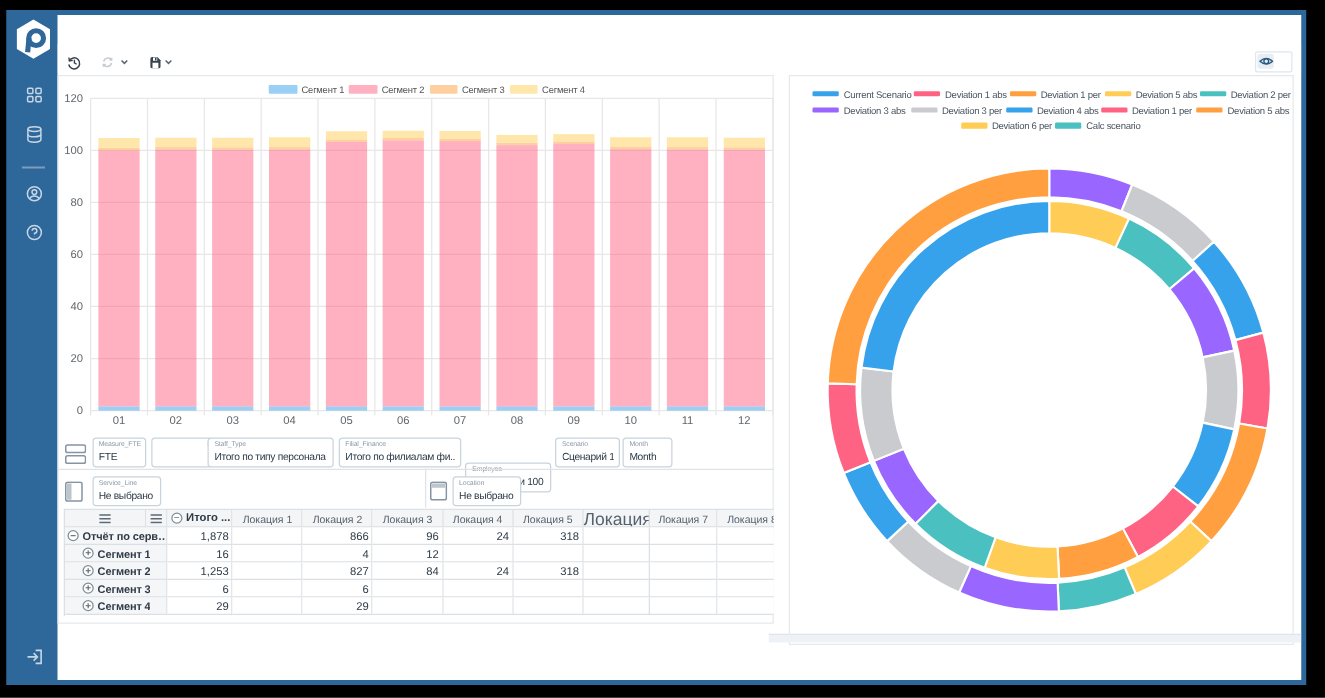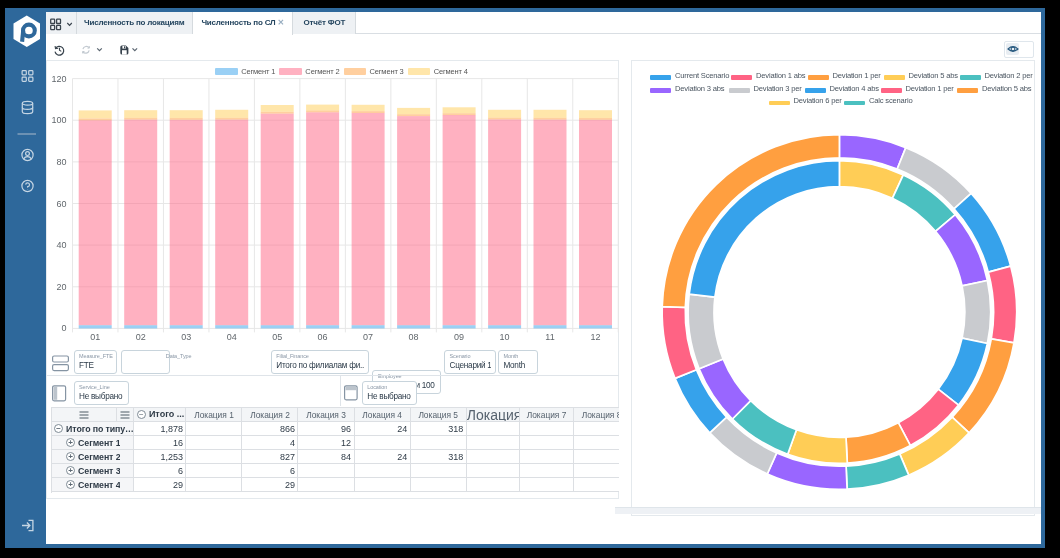--- a/index.html
+++ b/index.html
@@ -12,21 +12,21 @@
 #toolbar{position:absolute;left:0;top:23px;width:995px;height:24px;background:#fff}
 
 #lpanel{position:absolute;left:0;top:47.5px;width:573px;height:439.5px;border:1px solid #e4e9ed;background:#fff}
 #rpanel{position:absolute;left:584.6px;top:47.5px;width:404.5px;height:456px;border:1px solid #e4e9ed;background:#fff}
 
 #blegend{position:absolute;left:10px;top:54.5px;width:573px;display:flex;justify-content:center;align-items:center}
 #blegend .it{display:flex;align-items:center;margin:0 1px}
 #blegend .sw{width:22.5px;height:7px;border-radius:1px;margin-right:3.5px}
 #blegend .lb{font-size:7.5px;letter-spacing:-0.15px;color:#555;margin-right:2px}
 
-.dleg{position:absolute;display:flex;align-items:flex-end}
+.dleg{position:absolute;display:flex;align-items:center}
 .dleg .sw{width:21px;height:4.5px;border-radius:1px;margin-right:4px}
 .dleg .lb{font-size:7.6px;letter-spacing:-0.2px;color:#4a5560;white-space:nowrap}
 .chip{position:absolute;background:#fff;border:1px solid #c8d4dc;border-radius:3px;height:24px;padding:2px 3.5px 0 4.5px;white-space:nowrap}
 .chip .cl{font-size:5.5px;letter-spacing:-0.1px;color:#8a97a6;line-height:7px}
 .chip .cv{font-size:8.2px;letter-spacing:-0.25px;color:#2b3a48;line-height:12px;overflow:hidden}
 
 #tbl{position:absolute;left:5.1px;top:394.5px;width:567.5px;height:86px;overflow:hidden;font-size:9px;color:#2f3b47}
 .tr{position:absolute;left:0;width:640px;display:flex}
 .td{border-right:1px solid #dcdfe3;border-bottom:1px solid #dcdfe3;height:100%;overflow:hidden}
 .hd{background:#f3f5f7;color:#56626e;text-align:center}
@@ -74,35 +74,20 @@
      </g>
 
      <g transform="translate(16.5,511.5)" stroke="#c6d6e4" stroke-width="1.3">
        <path d="M0.5 6 H8.2 M5.4 3 L8.4 6 L5.4 9"></path>
        <path d="M7 0.8 H11.4 V11.2 H7"></path>
      </g>
    </g>
   </svg>
   <div id="content">
 
-    <div id="tabbar">
-      <div class="tab" style="left:0;width:30.5px;background:#eef1f4"></div>
-      <svg width="28" height="22" style="position:absolute;left:2px;top:0">
-        <g fill="none" stroke="#3a444e" stroke-width="1.3">
-          <rect x="2.7" y="7.2" width="3.9" height="4.3" rx="0.6"></rect>
-            <rect x="8.6" y="7.2" width="3.9" height="4.3" rx="0.6"></rect>
-          <rect x="2.7" y="13.4" width="3.9" height="4.3" rx="0.6"></rect>
-            <rect x="8.6" y="13.4" width="3.9" height="4.3" rx="0.6"></rect>
-        </g>
-        <path d="M19.3 11 l2.25 2.3 l2.25 -2.3" stroke="#3a444e" stroke-width="1.2" fill="none"></path>
-      </svg>
-      <div class="tab" style="left:30.5px;width:116.5px">Численность по локациям</div>
-      <div class="tab" style="left:147px;width:100.4px;background:#fff;height:23px">Численность по СЛ <span style="color:#97adc1;font-size:8px">✕</span></div>
-      <div class="tab" style="left:247.4px;width:62.9px">Отчёт ФОТ</div>
-    </div>
     <div id="toolbar">
       <svg width="995" height="24" style="position:absolute;left:0;top:0">
         <g transform="translate(8.9,10.6)" stroke="#37424c" stroke-width="1.2" fill="none">
           <path d="M0.6 2.9 A4.4 4.4 0 1 1 0.1 6.0"></path>
           <path d="M0.2 0.4 L0.6 3.1 L3.3 2.7" stroke-width="1.1"></path>
           <path d="M4.6 2.1 V4.7 L6.4 5.8" stroke-width="1.1"></path>
         </g>
         <g transform="translate(36.5,11.2)" stroke="#c3cad1" stroke-width="1.2" fill="none">
           <path d="M6.8 1.7 A3.6 3.6 0 0 0 0.4 3.0 M0.2 5.4 A3.6 3.6 0 0 0 6.7 4.2"></path>
           <path d="M6.9 0 V1.9 H5.0 M0.1 7.2 V5.3 H2.0" stroke-width="1.0"></path>
@@ -246,20 +231,24 @@
  </g>
       </svg>
       <div class="chip" style="left:27.5px;top:338.4px;width:43px;">
         <div class="cl">Measure_FTE</div>
         <div class="cv">FTE</div>
       </div>
       <div class="chip" style="left:74.8px;top:338.4px;width:40.5px;padding-left:44px;">
         <div class="cl">Data_Type</div>
         <div class="cv">Input</div>
       </div>
+      <div class="chip" style="left:120px;top:338.4px;width:100.5px;">
+        <div class="cl">Staff_Type</div>
+        <div class="cv">Итого по типу персонала</div>
+      </div>
       <div class="chip" style="left:224.8px;top:338.4px;width:98px;">
         <div class="cl">Filial_Finance</div>
         <div class="cv">Итого по филиалам фи...</div>
       </div>
       <div class="chip" style="left:326.4px;top:358px;width:69px;">
         <div class="cl">Employee</div>
         <div class="cv">Сотрудники 100</div>
       </div>
       <div class="chip" style="left:398px;top:338.4px;width:51.5px;">
         <div class="cl">Scenario</div>
@@ -312,21 +301,21 @@
           <div class="td hd" style="width:56.1px;font-size:8.4px;line-height:14.5px">Локация 3</div>
           <div class="td hd" style="width:56.1px;font-size:8.4px;line-height:14.5px">Локация 4</div>
           <div class="td hd" style="width:56.1px;font-size:8.4px;line-height:14.5px">Локация 5</div>
           <div class="td hd" style="width:53.3px;font-size:14px;line-height:14.5px">Локация 6</div>
           <div class="td hd" style="width:54px;font-size:8.4px;line-height:14.5px">Локация 7</div>
           <div class="td hd" style="width:56px;font-size:8.4px;line-height:14.5px">Локация 8</div>
         </div>
         <div class="tr" style="top:14.5px;height:14.06px">
           <div class="td lab" style="width:81.8px;padding-left:2px">
             <span class="cir" style="margin-right:3px">−</span>
-            <span style="white-space:nowrap;overflow:hidden">Итого по типу…</span>
+            <span style="white-space:nowrap;overflow:hidden">Отчёт по серв…</span>
           </div>
           <div class="td num" style="width:52.6px;line-height:14.06px">1,878</div>
           <div class="td num" style="width:56px;line-height:14.06px"></div>
           <div class="td num" style="width:56px;line-height:14.06px">866</div>
           <div class="td num" style="width:56.1px;line-height:14.06px">96</div>
           <div class="td num" style="width:56.1px;line-height:14.06px">24</div>
           <div class="td num" style="width:56.1px;line-height:14.06px">318</div>
           <div class="td num" style="width:53.3px;line-height:14.06px"></div>
           <div class="td num" style="width:54px;line-height:14.06px"></div>
           <div class="td num" style="width:56px;line-height:14.06px"></div>

